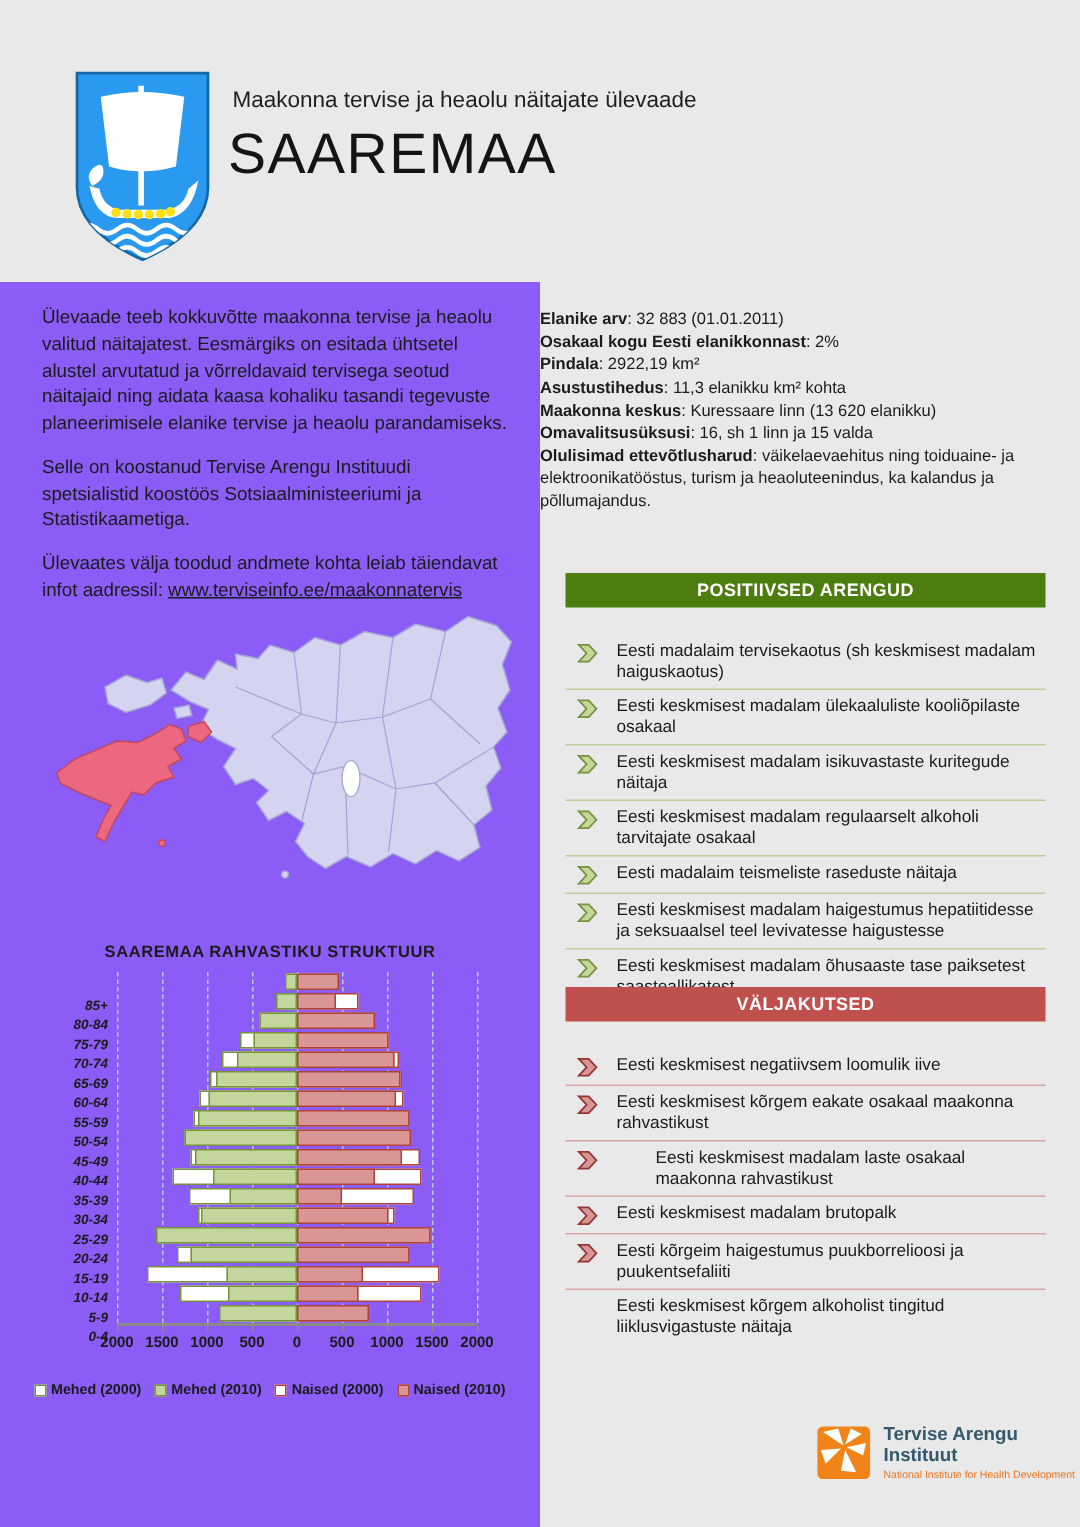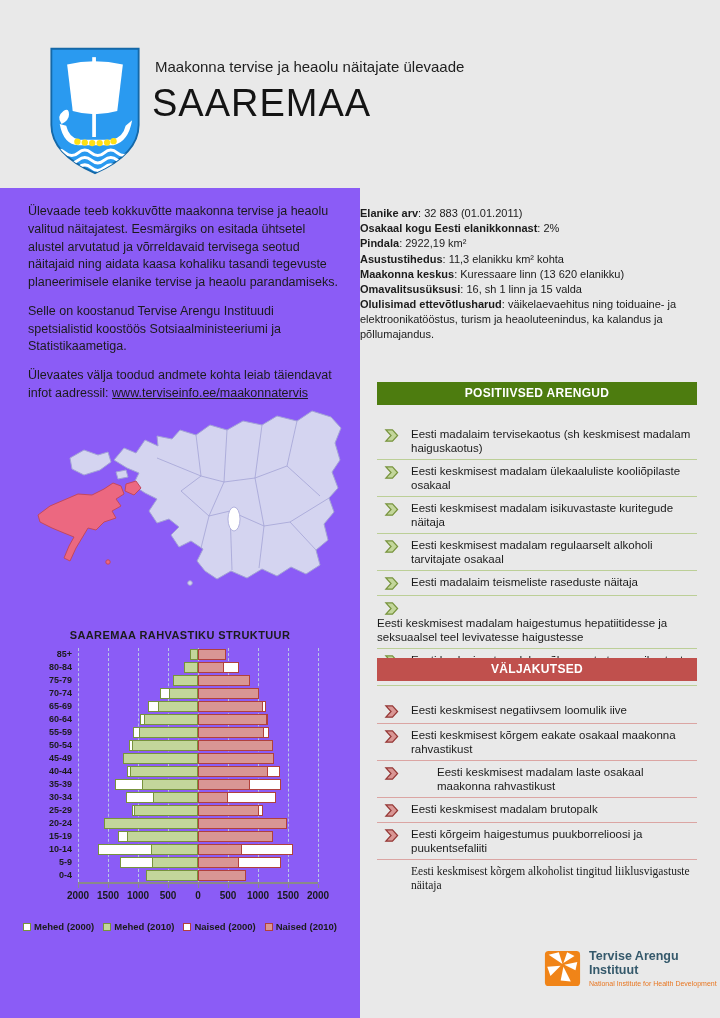--- a/index.html
+++ b/index.html
@@ -16,21 +16,21 @@
   #left-panel{position:absolute;left:0;top:188px;width:360px;height:830px;background:#8b5cf6;}
   .intro{position:absolute;left:28px;top:15px;width:312px;font-size:12.5px;line-height:1.42;}
   .intro p{margin:0 0 11px 0;}
   .intro a{color:#1b1b1b;text-decoration:underline;cursor:pointer;}
   .map-wrap{position:absolute;left:18px;top:210px;}
   
   .chart-title{position:absolute;left:0;top:441px;width:360px;text-align:center;font-size:11px;font-weight:700;letter-spacing:0.4px;}
   .plot{position:absolute;left:78px;top:460px;width:240px;height:234px;border-bottom:2px solid #8a8a8a;}
   .grid{position:absolute;top:0;bottom:0;width:0;border-left:1px dashed #b7c9e3;}
   .bar{position:absolute;height:11px;border:1px solid;box-sizing:border-box;}
-  .ylabels{position:absolute;left:0;top:460px;width:72px;}
+  .ylabels{position:absolute;left:0;top:476px;width:72px;font-style:italic;}
   .ylabel{height:13px;line-height:13px;text-align:right;font-size:9px;font-weight:700;}
   .ticks{position:absolute;left:78px;top:696px;width:240px;height:4px;}
   .tick{position:absolute;width:1px;height:4px;background:#8a8a8a;}
   .xlabels{position:absolute;left:78px;top:702px;width:240px;height:13px;font-size:10px;font-weight:700;}
   .xlabel{position:absolute;width:42px;text-align:center;top:0;}
   .legend{position:absolute;left:0;top:733px;width:360px;display:flex;justify-content:center;align-items:center;gap:9px;font-size:9.5px;font-weight:700;}
   .leg-item{display:flex;align-items:center;gap:3px;white-space:nowrap;}
   .leg-box{width:8px;height:8px;border:1px solid;box-sizing:border-box;}
   
   .facts{position:absolute;left:360px;top:206px;width:330px;font-size:11px;line-height:1.38;}
@@ -303,21 +303,21 @@
             <path d="M2 2 L9 2 L14.5 8 L9 14 L2 14 L7.5 8 Z" fill="#c3d69b" stroke="#77933c" stroke-width="1.3"></path>
           </svg></span>
         <span class="sec-text">Eesti keskmisest madalam regulaarselt alkoholi tarvitajate osakaal</span>
       </div>
       <div class="sec-item" style="border-color: rgb(188, 207, 151);">
         <span class="bullet"><svg width="15" height="15" viewBox="0 0 16 16">
             <path d="M2 2 L9 2 L14.5 8 L9 14 L2 14 L7.5 8 Z" fill="#c3d69b" stroke="#77933c" stroke-width="1.3"></path>
           </svg></span>
         <span class="sec-text">Eesti madalaim teismeliste raseduste näitaja</span>
       </div>
-      <div class="sec-item" style="border-color: rgb(188, 207, 151); flex-direction: column;">
+      <div class="sec-item" style="border-color: rgb(188, 207, 151);">
         <span class="bullet"><svg width="15" height="15" viewBox="0 0 16 16">
             <path d="M2 2 L9 2 L14.5 8 L9 14 L2 14 L7.5 8 Z" fill="#c3d69b" stroke="#77933c" stroke-width="1.3"></path>
           </svg></span>
         <span class="sec-text">Eesti keskmisest madalam haigestumus hepatiitidesse ja seksuaalsel teel levivatesse haigustesse</span>
       </div>
       <div class="sec-item" style="border-color: rgb(188, 207, 151);">
         <span class="bullet"><svg width="15" height="15" viewBox="0 0 16 16">
             <path d="M2 2 L9 2 L14.5 8 L9 14 L2 14 L7.5 8 Z" fill="#c3d69b" stroke="#77933c" stroke-width="1.3"></path>
           </svg></span>
         <span class="sec-text">Eesti keskmisest madalam õhusaaste tase paiksetest saasteallikatest</span>
@@ -351,21 +351,21 @@
             <path d="M2 2 L9 2 L14.5 8 L9 14 L2 14 L7.5 8 Z" fill="#d99694" stroke="#943634" stroke-width="1.3"></path>
           </svg></span>
         <span class="sec-text">Eesti keskmisest madalam brutopalk</span>
       </div>
       <div class="sec-item" style="border-color: rgb(219, 165, 163);">
         <span class="bullet"><svg width="15" height="15" viewBox="0 0 16 16">
             <path d="M2 2 L9 2 L14.5 8 L9 14 L2 14 L7.5 8 Z" fill="#d99694" stroke="#943634" stroke-width="1.3"></path>
           </svg></span>
         <span class="sec-text">Eesti kõrgeim haigestumus puukborrelioosi ja puukentsefaliiti</span>
       </div>
-      <div class="sec-item" style="border-top-color: rgb(219, 165, 163); border-right-color: rgb(219, 165, 163); border-bottom: none; border-left-color: rgb(219, 165, 163); font-family: Liberation Serif, serif;">
+      <div class="sec-item" style="border-top-color: rgb(219, 165, 163); border-right-color: rgb(219, 165, 163); border-bottom: none; border-left-color: rgb(219, 165, 163);">
         <span class="bullet" style="visibility: hidden;"><svg width="15" height="15" viewBox="0 0 16 16">
             <path d="M2 2 L9 2 L14.5 8 L9 14 L2 14 L7.5 8 Z" fill="#d99694" stroke="#943634" stroke-width="1.3"></path>
           </svg></span>
         <span class="sec-text">Eesti keskmisest kõrgem alkoholist tingitud liiklusvigastuste näitaja</span>
       </div>
     </div>
 </div>
 
 <div class="tai-logo">
   <span style="line-height:0;">

